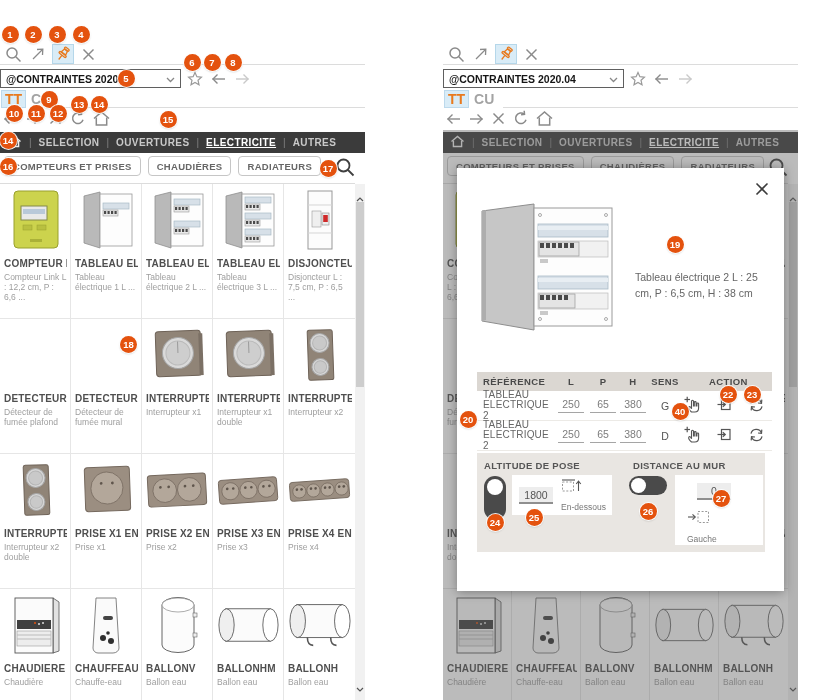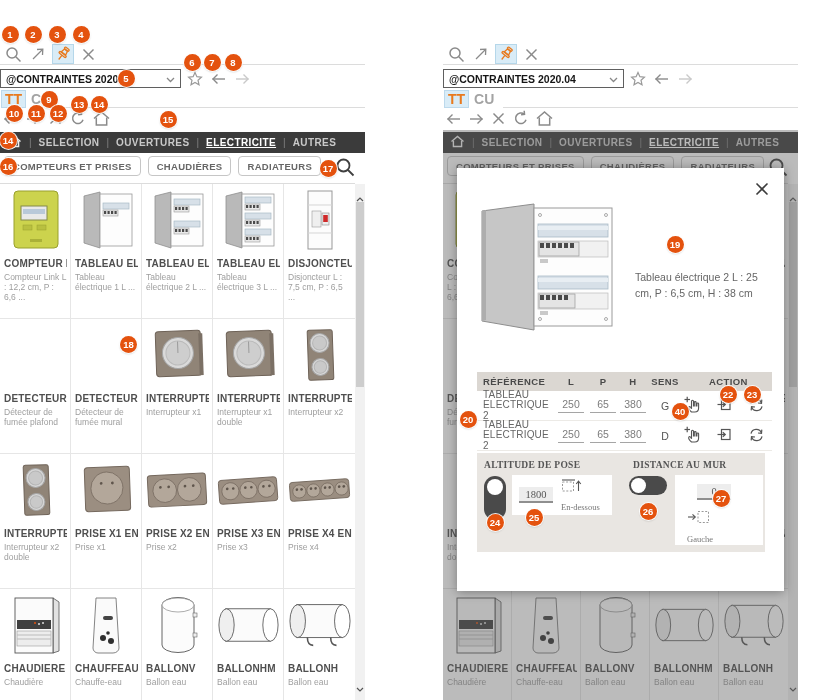--- a/index.html
+++ b/index.html
@@ -63,21 +63,21 @@
   .c-ref{width:76px;padding-left:6px;box-sizing:border-box;}
   .trow .c-ref{font-size:10px;line-height:10.5px;color:#666;letter-spacing:.2px;}
   .c-l{width:36px;text-align:center;}
   .c-p{width:28px;text-align:center;}
   .c-h{width:32px;text-align:center;}
   .c-s{width:32px;text-align:center;font-size:10.5px;color:#555;}
   .c-a{flex:1;display:flex;align-items:center;gap:16px;padding-left:2px;}
   .thead .c-a{padding-left:28px;}
   .num{display:inline-block;width:26px;border-bottom:1px solid #a5a5a5;text-align:center;
        font-size:10.5px;color:#7d7d7d;padding-bottom:2px;}
-  .m-bottom{position:absolute;left:20px;top:285px;width:288px;height:99px;background:#e9e6e2;font-family:Liberation Serif, serif;}
+  .m-bottom{position:absolute;left:20px;top:285px;width:288px;height:99px;background:#e9e6e2;}
   .sec-label{position:absolute;font-size:9.5px;font-weight:bold;color:#555;letter-spacing:.3px;}
   .vtoggle{position:absolute;left:7px;top:23px;width:22px;height:44px;background:#4a4a4a;border-radius:11px;}
   .vtoggle .knob{position:absolute;top:3px;left:3px;width:16px;height:16px;border-radius:50%;background:#fff;}
   .htoggle{position:absolute;left:152px;top:23px;width:38px;height:19px;background:#4a4a4a;border-radius:10px;}
   .htoggle .knob{position:absolute;top:2px;left:2px;width:15px;height:15px;border-radius:50%;background:#fff;}
   .alt-box{position:absolute;left:35px;top:22px;width:100px;height:40px;background:#fff;
            display:flex;align-items:center;gap:8px;padding-left:7px;box-sizing:border-box;}
   .dist-box{position:absolute;left:198px;top:22px;width:88px;height:70px;background:#fff;box-sizing:border-box;padding:6px 0 0 12px;}
   .field{display:inline-block;width:34px;background:#ededed;border-bottom:2px solid #8f8f8f;
          font-size:10.5px;color:#555;text-align:center;padding:2px 0 1px;}

